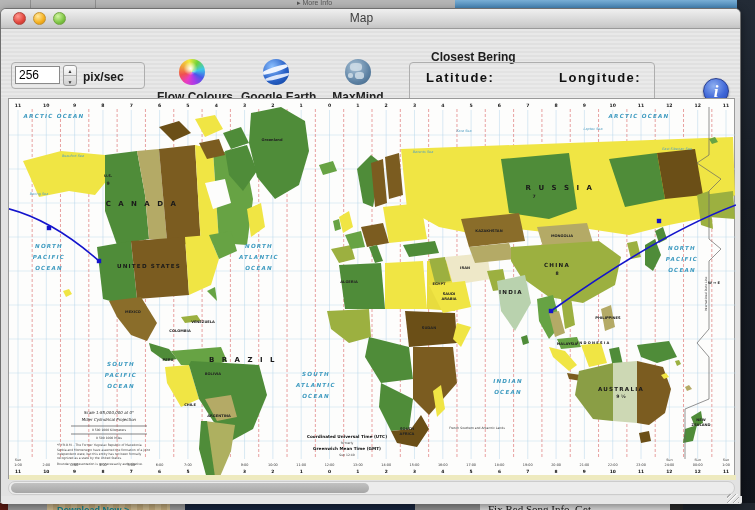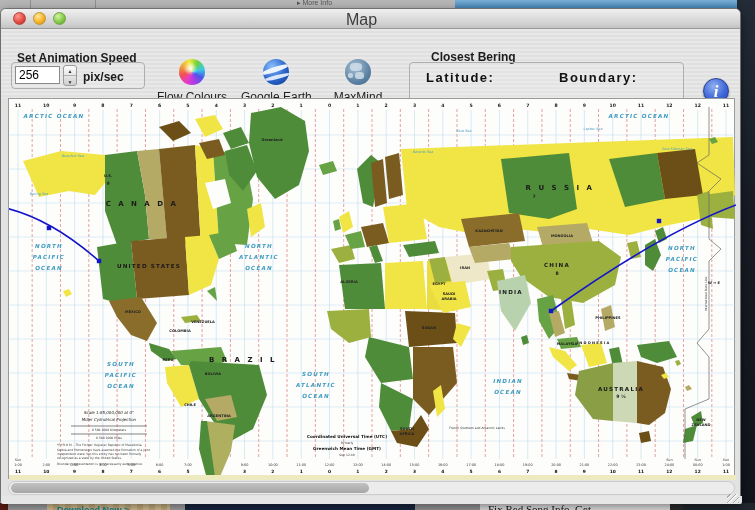--- a/index.html
+++ b/index.html
@@ -29,42 +29,42 @@
   .seg-dark1{left:670px;width:13px;background:#2a2a2a;}
   .seg-dark2{left:683px;width:72px;background:#20262e;}
   
   .window{position:absolute;left:0;top:8px;width:741px;height:495px;
     background:#e2e2e2;border-radius:6px 6px 2px 2px;
     box-shadow:0 3px 10px rgba(0,0,0,.45);border:1px solid #6f6f6f;}
   .titlebar{position:absolute;left:0;top:0;width:100%;height:20px;
     background:linear-gradient(#f0f0f0,#cfcfcf 80%,#c3c3c3);
     border-bottom:1px solid #9a9a9a;border-radius:5px 5px 0 0;}
   .title{position:absolute;left:0;right:18px;top:2px;text-align:center;
-    font-size:16px;color:#3c3c3c;}
+    font-size:12px;color:#3c3c3c;}
   .tl{position:absolute;top:3px;width:13px;height:13px;border-radius:50%;}
   .tl-red{left:12px;background:radial-gradient(circle at 35% 30%,#ff9a92,#e2463d 60%,#b03028);border:1px solid #b2453e;}
   .tl-yellow{left:32px;background:radial-gradient(circle at 35% 30%,#ffe9a0,#f5b01e 60%,#cb8c12);border:1px solid #c49332;}
   .tl-green{left:52px;background:radial-gradient(circle at 35% 30%,#d2f5a2,#7ec544 60%,#5a9a2c);border:1px solid #74a442;}
   .toolbar{position:absolute;left:0;top:20px;width:100%;height:69px;
     background:repeating-linear-gradient(#e8e8e8 0 2px,#e0e0e0 2px 4px);}
   .grp-label{position:absolute;font-size:12px;font-weight:bold;color:#1c1c1c;}
   .grp-box{position:absolute;border:1px solid #aeaeae;border-radius:4px;background:rgba(255,255,255,.12);}
   .speed-input{position:absolute;left:14px;top:37px;width:45px;height:18px;
     border:1px solid #8a8a8a;background:#fff;font-size:12px;padding:1px 3px;
     font-family:"Liberation Sans",sans-serif;}
   .stepper{position:absolute;left:62px;top:36px;width:14px;height:21px;
     border:1px solid #9a9a9a;border-radius:3px;background:linear-gradient(#fdfdfd,#cfcfcf);}
   .stepper .st{position:absolute;left:0;width:100%;height:10px;font-size:5px;line-height:10px;
     text-align:center;color:#333;cursor:default;}
   .st-up{top:0;border-bottom:1px solid #b0b0b0;}
   .st-down{top:11px;}
   .unit{position:absolute;left:82px;top:41px;font-size:12px;font-weight:bold;color:#1c1c1c;}
   .icon-btn{position:absolute;width:70px;text-align:center;cursor:default;}
   .icon-btn .glyph{display:inline-block;width:26px;height:26px;border-radius:50%;position:relative;}
-  .icon-btn .lbl{display:block;margin-top:1px;font-size:12px;color:#222;white-space:nowrap;}
+  .icon-btn .lbl{display:block;margin-top:1px;font-size:12px;color:#222;white-space:nowrap;font-weight:bold;}
   .g-flow{background:conic-gradient(from 210deg,#e93cc3,#f05050,#f0a23c,#f2e93c,#6cd23c,#3cc8e8,#4858e8,#a83ce8,#e93cc3);}
   .g-flow:after{content:"";position:absolute;left:4px;top:3px;width:15px;height:13px;border-radius:50%;
     background:radial-gradient(circle,rgba(255,255,255,.95),rgba(255,255,255,0) 70%);}
   .g-earth{background:radial-gradient(circle at 35% 30%,#8cc0ff,#2a62c8 55%,#0b3d96);overflow:hidden;}
   .g-earth i{position:absolute;display:block;background:#eef4ff;}
   .g-earth .s1{left:-3px;top:8px;width:30px;height:5px;transform:rotate(-18deg);border-radius:50%;}
   .g-earth .s2{left:0px;top:16px;width:28px;height:4px;transform:rotate(-14deg);border-radius:50%;opacity:.9;}
   .g-mm{background:radial-gradient(circle at 38% 32%,#a9c2d6,#5d82a4 60%,#3e6180);overflow:hidden;}
   .g-mm i{position:absolute;display:block;background:#cfdde8;border-radius:40%;opacity:.85;}
   .g-mm .m1{left:5px;top:4px;width:12px;height:8px;}
@@ -137,21 +137,20 @@
 
   <div class="window">
     <div class="titlebar">
       <div class="tl tl-red"></div>
       <div class="tl tl-yellow"></div>
       <div class="tl tl-green"></div>
       <div class="title">Map</div>
     </div>
 
     <div class="toolbar">
-      <div class="grp-label" style="left:16px;top:22px">Set Animation Speed</div>
       <div class="grp-box" style="left:10px;top:33px;width:134px;height:27px"></div>
       <input class="speed-input" value="256" style="">
       <div class="stepper">
         <div class="st st-up">▲</div>
         <div class="st st-down">▼</div>
       </div>
       <div class="unit">pix/sec</div>
 
       <div class="icon-btn" style="left:156px;top:30px">
         <span class="glyph g-flow"></span>
@@ -160,23 +159,23 @@
       <div class="icon-btn" style="left:322px;top:30px">
         <span class="glyph g-mm"><i class="m1"></i><i class="m2"></i><i class="m3"></i></span>
         <span class="lbl">MaxMind</span>
       </div>
       <div class="icon-btn" style="left:240px;top:30px">
         <span class="glyph g-earth"><i class="s1"></i><i class="s2"></i></span>
         <span class="lbl">Google Earth</span>
       </div>
 
       <div class="grp-label" style="left:430px;top:21px">Closest Bering</div>
-      <div class="grp-box" style="left:408px;top:33px;width:275px;height:48px">
+      <div class="grp-box" style="left:408px;top:33px;width:246px;height:48px">
         <span class="closest-lbl" style="left:16px">Latitude:</span>
-        <span class="closest-lbl" style="left:149px">Boundary:</span>
+        <span class="closest-lbl" style="left:149px">Longitude:</span>
         <span class="closest-lbl" style="left:85px"></span>
         <span class="closest-lbl" style="left:230px"></span>
       </div>
       <div class="info-btn">i</div>
       <div class="disclaimer">Disclaimer: This map is not intended for and is not fit for navigational purposes.</div>
     </div>
 
     <div class="map-wrap">
       <svg id="map-svg" class="msvg" width="727" height="381" viewBox="0 0 727 381">
         <g id="grid-layer">

